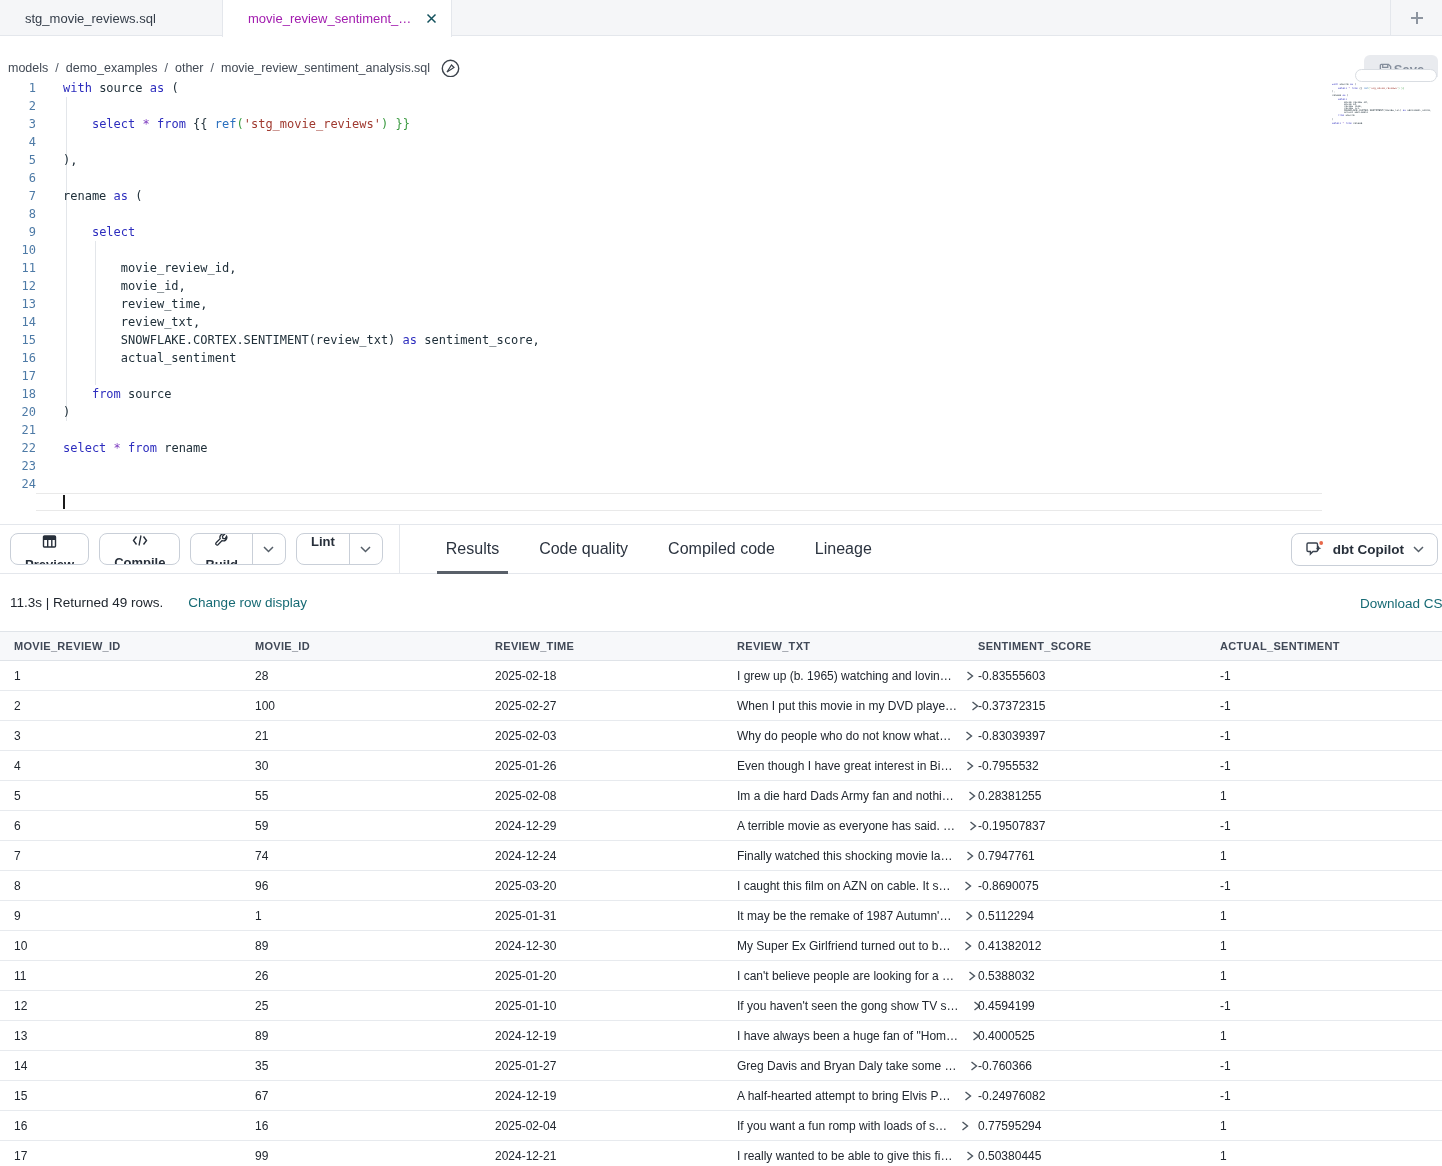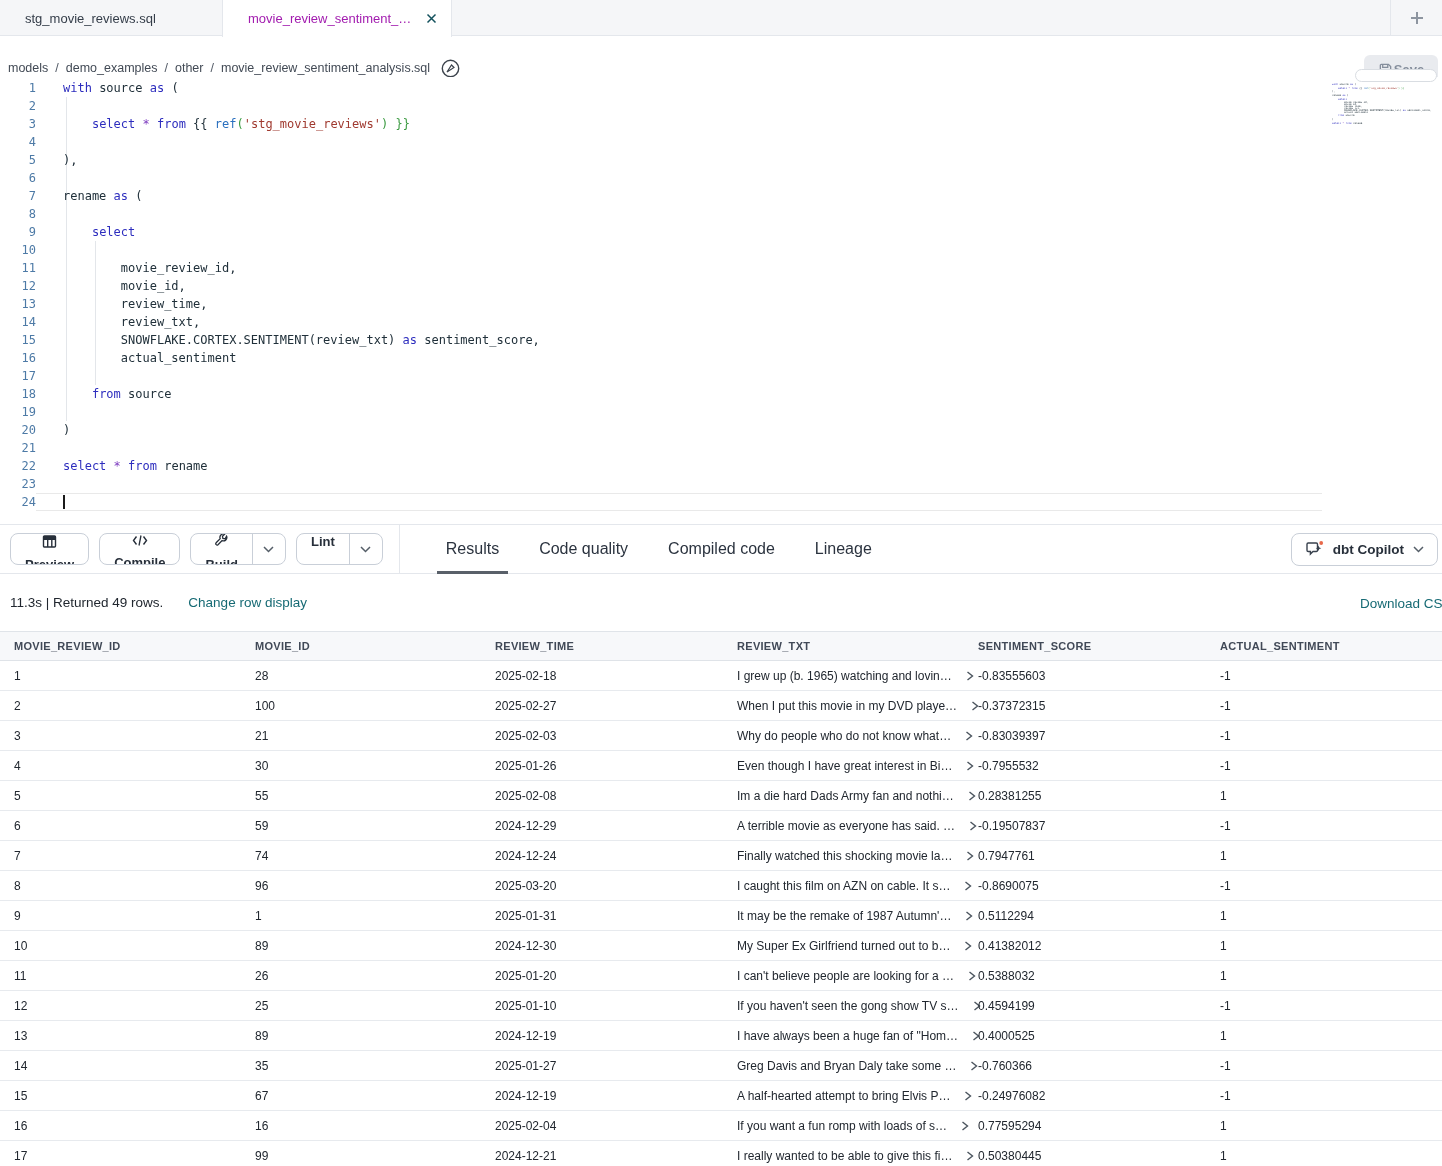--- a/index.html
+++ b/index.html
@@ -215,24 +215,20 @@
         </div>
         <div class="code-line">
           <span class="gutter">17</span>
           <span class="code"></span>
         </div>
         <div class="code-line">
           <span class="gutter">18</span>
           <span class="code"><span class="t-p">    </span><span class="t-k">from</span><span class="t-p"> source</span></span>
         </div>
         <div class="code-line">
-          <span class="gutter">19</span>
-          <span class="code"></span>
-        </div>
-        <div class="code-line">
           <span class="gutter">20</span>
           <span class="code"><span class="t-p">)</span></span>
         </div>
         <div class="code-line">
           <span class="gutter">21</span>
           <span class="code"></span>
         </div>
         <div class="code-line">
           <span class="gutter">22</span>
           <span class="code"><span class="t-k">select</span><span class="t-p"> </span><span class="t-o">*</span><span class="t-p"> </span><span class="t-k">from</span><span class="t-p"> rename</span></span>

